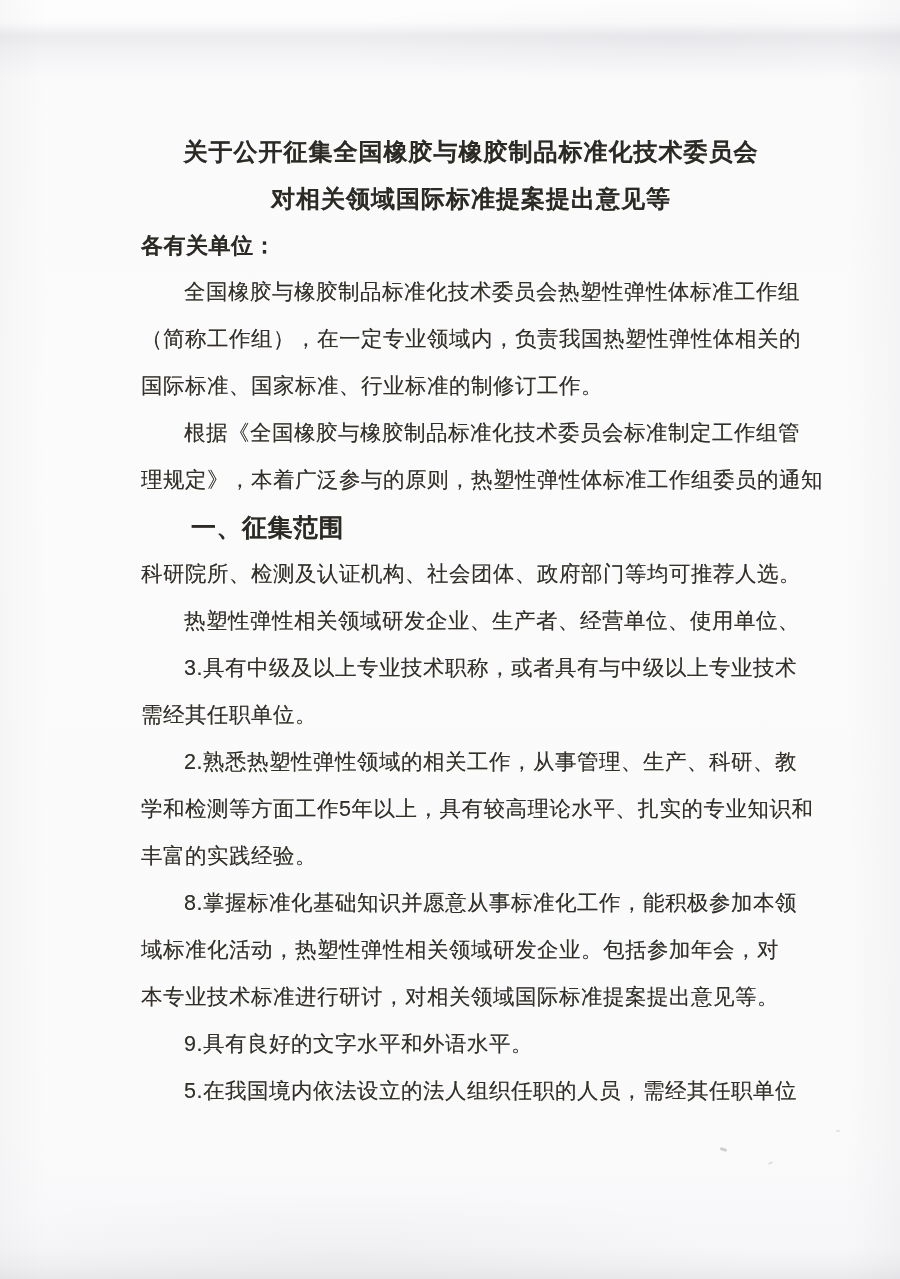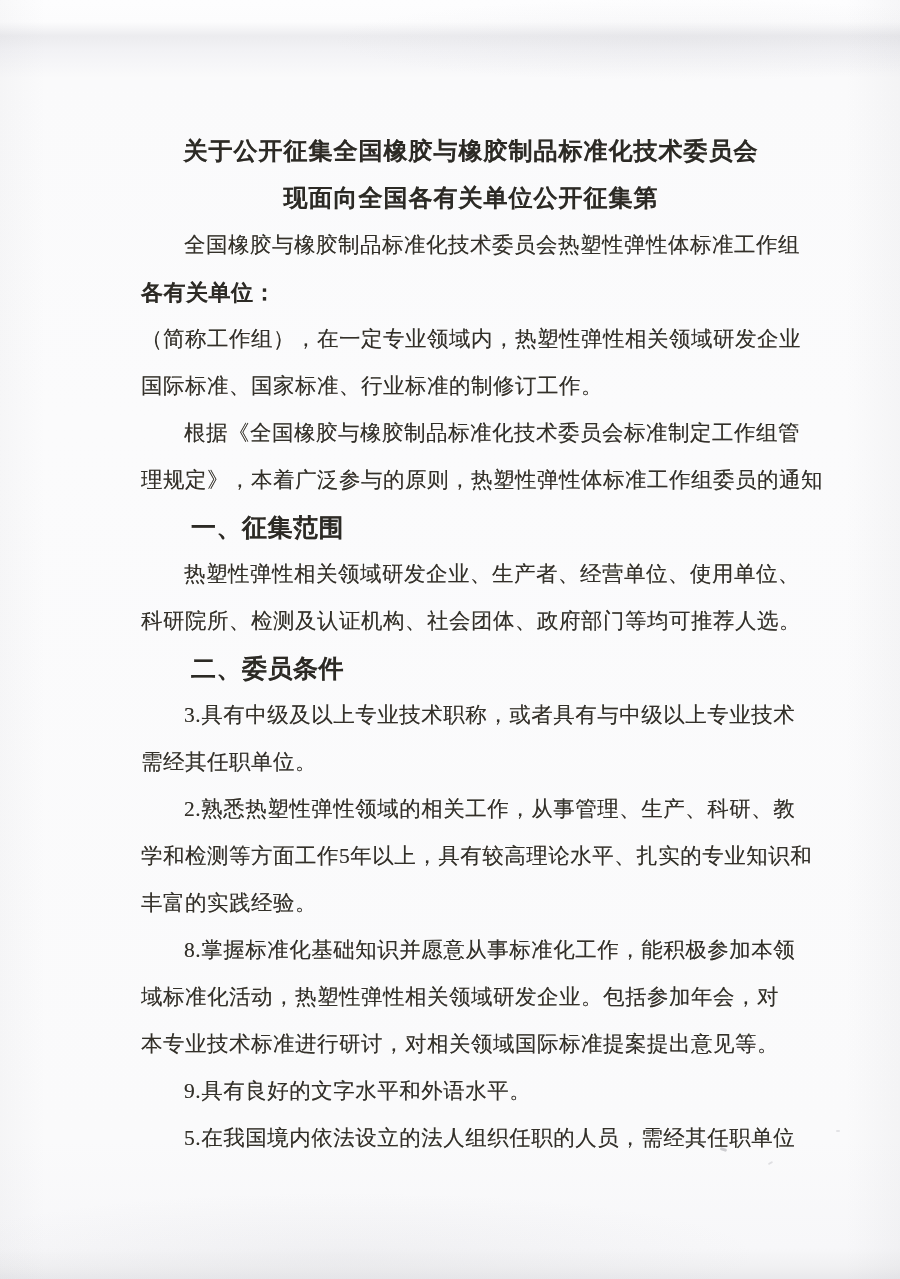--- a/index.html
+++ b/index.html
@@ -6,21 +6,21 @@
     margin: 0;
     padding: 0;
     background: #ffffff;
   }
 
   .page {
     position: relative;
     width: 900px;
     height: 1279px;
     overflow: hidden;
-    font-family: Liberation Serif, serif;
+    font-family: Liberation Sans, sans-serif;
     
     background:
       linear-gradient(90deg, rgba(120,120,130,0.04) 0%, rgba(120,120,130,0) 5%,
                       rgba(120,120,130,0) 94%, rgba(120,120,130,0.05) 100%),
       radial-gradient(ellipse 600px 90px at 38% 1255px, rgba(140,140,150,0.07), rgba(140,140,150,0) 70%),
       radial-gradient(ellipse 500px 60px at 75% 40px, rgba(140,140,150,0.06), rgba(140,140,150,0) 70%),
       linear-gradient(180deg,
         #fdfdfe 0px, #fcfcfd 22px, #ececef 36px, #f2f2f5 50px,
         #fafafb 78px, #fbfbfc 420px, #fafafb 1140px,
         #f7f7f9 1248px, #f0f0f2 1268px, #e9e9ec 1279px);
@@ -79,37 +79,36 @@
   .speck-3 { left: 836px; top: 1130px; width: 4px; height: 2px; opacity: .5; }
 </style>
 </head>
 <body>
 
 <div class="page">
 
   <div class="doc-content">
 
     <p class="line title">关于公开征集全国橡胶与橡胶制品标准化技术委员会</p>
-    <p class="line title">现面向全国各有关单位公开征集第</p>
+    <p class="line title">对相关领域国际标准提案提出意见等</p>
+
+    <p class="line salutation">各有关单位：</p>
 
     <p class="line indent">全国橡胶与橡胶制品标准化技术委员会热塑性弹性体标准工作组</p>
-
-    <p class="line salutation">各有关单位：</p>
-    <p class="line">（简称工作组），在一定专业领域内，热塑性弹性相关领域研发企业</p>
+    <p class="line">（简称工作组），在一定专业领域内，负责我国热塑性弹性体相关的</p>
     <p class="line">国际标准、国家标准、行业标准的制修订工作。</p>
 
     <p class="line indent">根据《全国橡胶与橡胶制品标准化技术委员会标准制定工作组管</p>
     <p class="line">理规定》，本着广泛参与的原则，热塑性弹性体标准工作组委员的通知</p>
 
     <p class="line heading indent">一、征集范围</p>
 
+    <p class="line">科研院所、检测及认证机构、社会团体、政府部门等均可推荐人选。</p>
     <p class="line indent">热塑性弹性相关领域研发企业、生产者、经营单位、使用单位、</p>
-    <p class="line">科研院所、检测及认证机构、社会团体、政府部门等均可推荐人选。</p>
 
-    <p class="line heading indent">二、委员条件</p>
 
     <p class="line indent">3.具有中级及以上专业技术职称，或者具有与中级以上专业技术</p>
     <p class="line">需经其任职单位。</p>
 
     <p class="line indent">2.熟悉热塑性弹性领域的相关工作，从事管理、生产、科研、教</p>
     <p class="line">学和检测等方面工作5年以上，具有较高理论水平、扎实的专业知识和</p>
     <p class="line">丰富的实践经验。</p>
 
     <p class="line indent">8.掌握标准化基础知识并愿意从事标准化工作，能积极参加本领</p>
     <p class="line">域标准化活动，热塑性弹性相关领域研发企业。包括参加年会，对</p>

